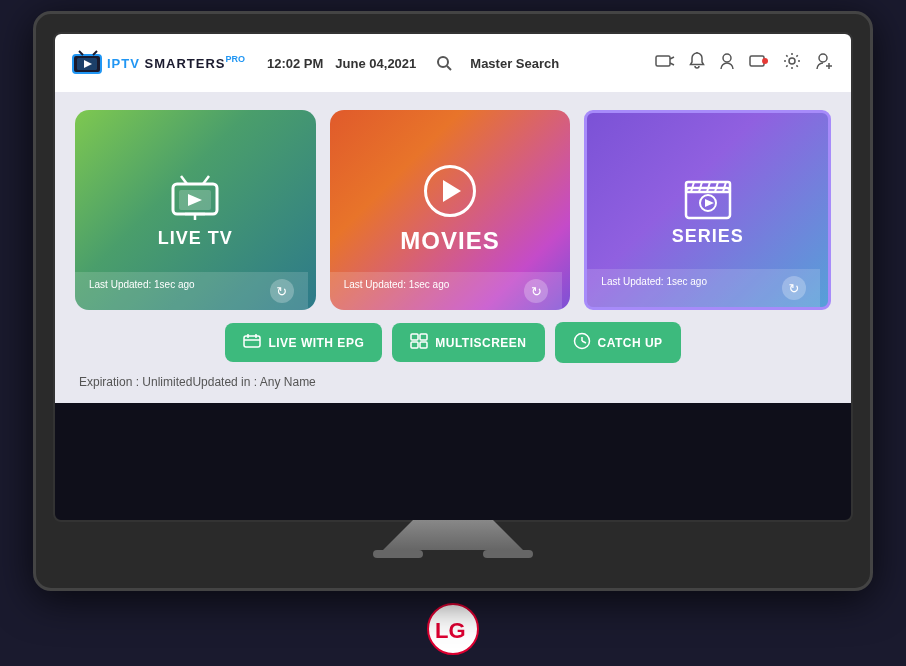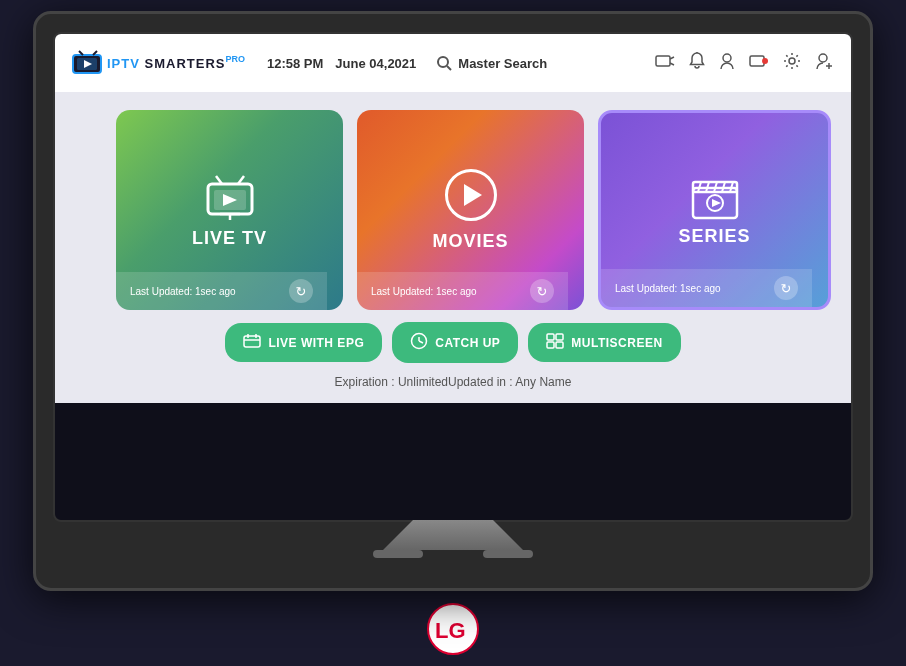--- a/index.html
+++ b/index.html
@@ -71,21 +71,21 @@
     .header-date {
       font-size: 13px;
       font-weight: 700;
       color: #333;
       white-space: nowrap;
     }
 
     .header-search {
       display: flex;
       align-items: center;
-      gap: 6px;
+      gap: 18px;
       margin-left: 8px;
       cursor: pointer;
     }
 
     .header-search-text {
       font-size: 13px;
       font-weight: 600;
       color: #333;
     }
 
@@ -123,39 +123,37 @@
       flex: 1;
       border-radius: 14px;
       background: linear-gradient(135deg, #7ec850 0%, #4a9e6b 40%, #2d7a8a 100%);
       display: flex;
       flex-direction: column;
       align-items: center;
       justify-content: center;
       position: relative;
       cursor: pointer;
       overflow: hidden;
-      margin-left: 41px;
     }
 
     .card-live-tv .card-title {
       font-size: 18px;
       font-weight: 900;
       color: white;
       letter-spacing: 1px;
     }
 
     .card-bottom-bar {
       position: absolute;
       bottom: 0;
       left: 0;
-      right: 16px;
+      right: 8px;
       background: rgba(255,255,255,0.15);
       padding: 7px 14px;
       display: flex;
-      align-items: center;
       justify-content: space-between;
     }
 
     .card-bottom-text {
       font-size: 10px;
       color: white;
       font-weight: 500;
     }
 
     .refresh-btn {
@@ -179,30 +177,30 @@
       display: flex;
       flex-direction: column;
       align-items: center;
       justify-content: center;
       position: relative;
       cursor: pointer;
       overflow: hidden;
     }
 
     .card-movies .card-title {
-      font-size: 18px;
+      font-size: 24px;
       font-weight: 900;
       color: white;
       letter-spacing: 1px;
     }
 
     
     .card-series {
       flex: 1;
-      border-radius: 14px;
+      border-radius: 9px;
       background: linear-gradient(135deg, #7b52d6 0%, #9060e0 40%, #56a0d8 100%);
       display: flex;
       flex-direction: column;
       align-items: center;
       justify-content: center;
       position: relative;
       cursor: pointer;
       overflow: hidden;
       border: 3px solid #a78bfa;
     }
@@ -219,34 +217,34 @@
       display: flex;
       align-items: center;
       justify-content: center;
       gap: 10px;
     }
 
     .action-btn {
       background: #3dba7d;
       color: white;
       border: none;
-      border-radius: 16px;
+      border-radius: 8px;
       padding: 10px 18px;
       font-size: 12px;
       font-weight: 700;
       cursor: pointer;
       display: flex;
       align-items: center;
       gap: 7px;
       letter-spacing: 0.5px;
     }
 
     .footer-row {
       display: flex;
-      justify-content: center;
+      justify-content: flex-start;
       padding: 0 4px;
     }
 
     .footer-text {
       font-size: 12px;
       color: #555;
       font-weight: 500;
     }
 
     
@@ -327,21 +325,21 @@
           <rect x="6" y="9" width="20" height="12" rx="1.5" fill="#2196F3" opacity="0.3"></rect>
           <polygon points="13,11 13,19 21,15" fill="white"></polygon>
           <line x1="12" y1="6" x2="8" y2="2" stroke="#1a1a2e" stroke-width="2"></line>
           <line x1="22" y1="6" x2="26" y2="2" stroke="#1a1a2e" stroke-width="2"></line>
         </svg>
         <div>
           <span style="font-size:13px;font-weight:900;color:#2196F3;letter-spacing:1px;">IPTV</span><span style="font-size:13px;font-weight:900;color:#1a1a2e;letter-spacing:1px;"> SMARTERS</span><sup style="font-size:9px;font-weight:700;color:#2196F3;">PRO</sup>
         </div>
       </div>
 
-      <span class="header-time">12:58 PM</span>
+      <span class="header-time">12:02 PM</span>
       <span class="header-date">June 04,2021</span>
 
       <div class="header-search">
         <svg width="16" height="16" viewBox="0 0 16 16" fill="none">
           <circle cx="7" cy="7" r="5" stroke="#555" stroke-width="2"></circle>
           <line x1="11" y1="11" x2="15" y2="15" stroke="#555" stroke-width="2"></line>
         </svg>
         <span class="header-search-text">Master Search</span>
       </div>
 
@@ -463,40 +461,40 @@
               <line x1="5" y1="1" x2="5" y2="5" stroke="white" stroke-width="1.5"></line>
               <line x1="13" y1="1" x2="13" y2="5" stroke="white" stroke-width="1.5"></line>
               <line x1="1" y1="7" x2="17" y2="7" stroke="white" stroke-width="1.5"></line>
             </svg>
           </span>
           <span>LIVE WITH EPG</span>
         </button>
 
         <button class="action-btn">
           <span>
-            <svg width="18" height="18" viewBox="0 0 18 18" fill="none">
-              <circle cx="9" cy="9" r="7.5" fill="none" stroke="white" stroke-width="1.5"></circle>
-              <line x1="9" y1="5" x2="9" y2="9" stroke="white" stroke-width="1.5"></line>
-              <line x1="9" y1="9" x2="13" y2="11" stroke="white" stroke-width="1.5"></line>
-            </svg>
-          </span>
-          <span>CATCH UP</span>
-        </button>
-
-        <button class="action-btn">
-          <span>
             <svg width="18" height="16" viewBox="0 0 18 16" fill="none">
               <rect x="1" y="1" width="7" height="6" rx="1" fill="none" stroke="white" stroke-width="1.5"></rect>
               <rect x="10" y="1" width="7" height="6" rx="1" fill="none" stroke="white" stroke-width="1.5"></rect>
               <rect x="1" y="9" width="7" height="6" rx="1" fill="none" stroke="white" stroke-width="1.5"></rect>
               <rect x="10" y="9" width="7" height="6" rx="1" fill="none" stroke="white" stroke-width="1.5"></rect>
             </svg>
           </span>
           <span>MULTISCREEN</span>
         </button>
+
+        <button class="action-btn">
+          <span>
+            <svg width="18" height="18" viewBox="0 0 18 18" fill="none">
+              <circle cx="9" cy="9" r="7.5" fill="none" stroke="white" stroke-width="1.5"></circle>
+              <line x1="9" y1="5" x2="9" y2="9" stroke="white" stroke-width="1.5"></line>
+              <line x1="9" y1="9" x2="13" y2="11" stroke="white" stroke-width="1.5"></line>
+            </svg>
+          </span>
+          <span>CATCH UP</span>
+        </button>
       </div>
 
       <div class="footer-row">
         <span class="footer-text">Expiration : Unlimited</span>
         <span class="footer-text">Updated in : Any Name</span>
       </div>
     </div>
 
   </div>
 

